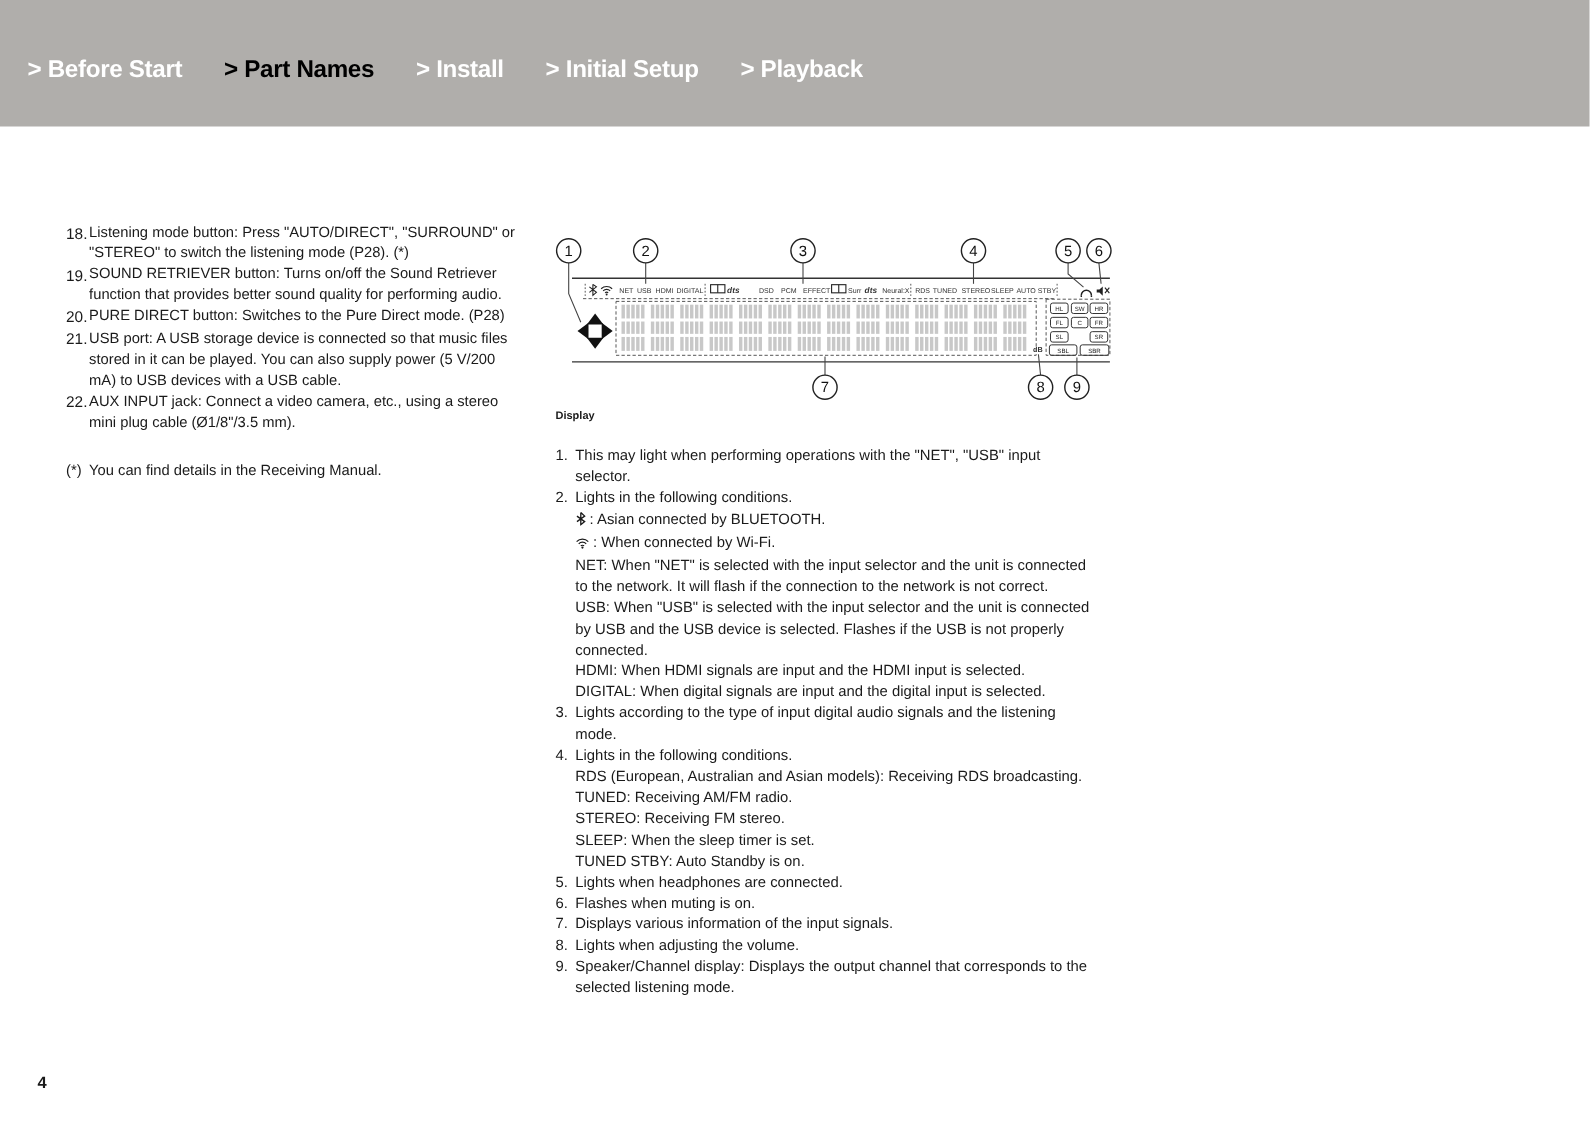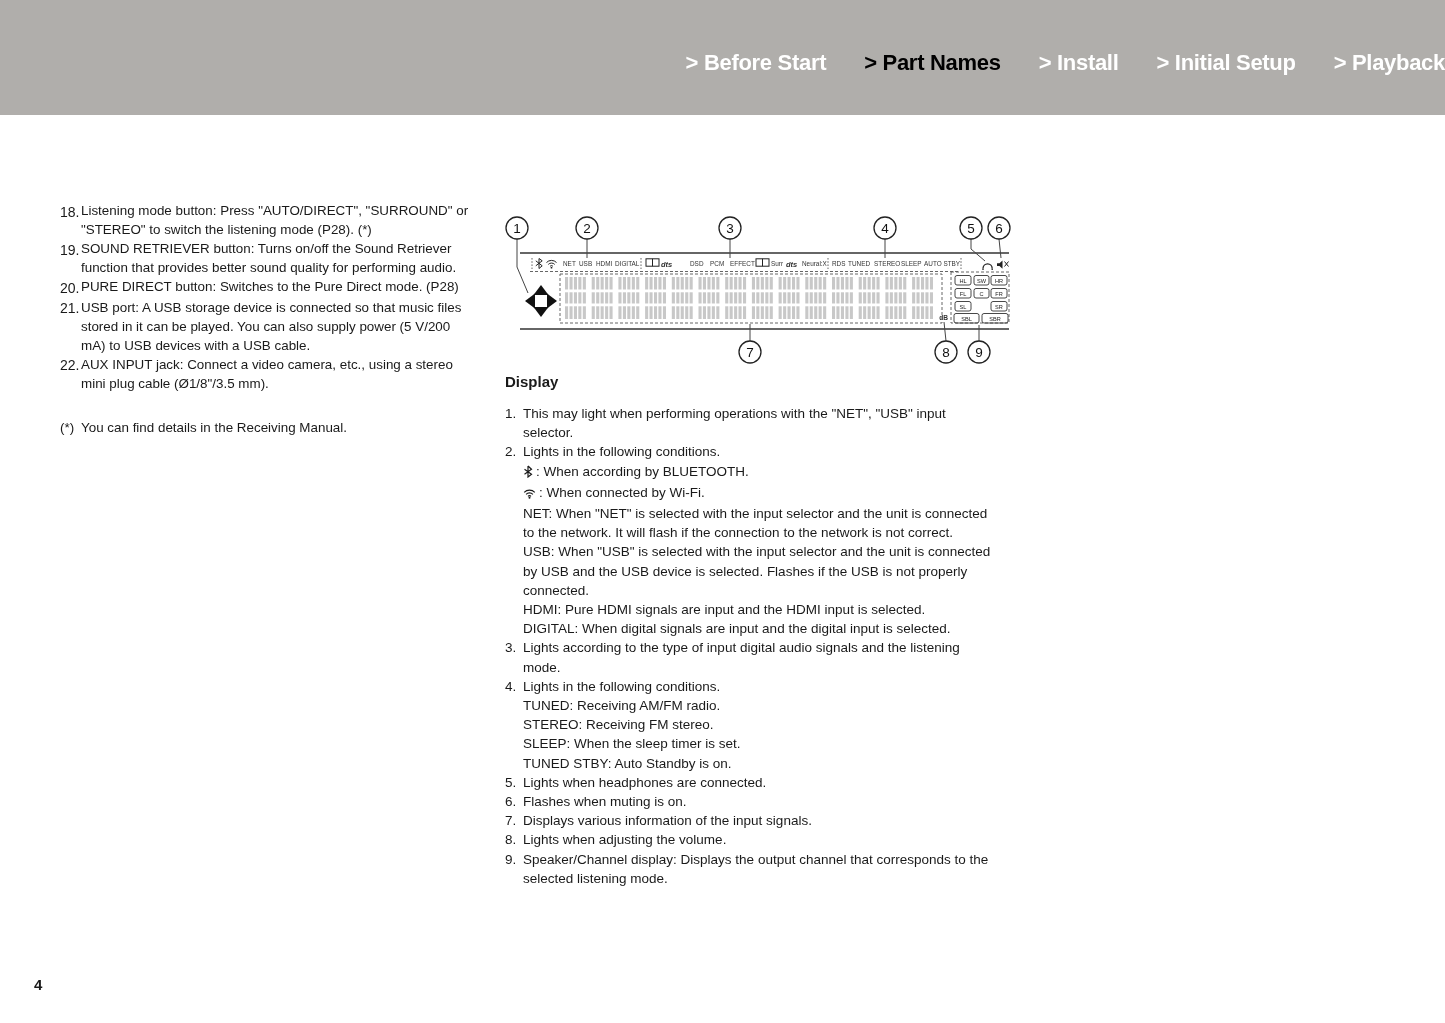--- a/index.html
+++ b/index.html
@@ -4,40 +4,40 @@
 <style>
   html,body{margin:0;padding:0;}
   body{
     width:1445px;height:1023px;position:relative;background:#ffffff;
     font-family:"Liberation Sans",sans-serif;color:#1a1a1a;overflow:hidden;
   }
   
   .topbar{
     position:absolute;left:0;top:0;width:1445px;height:115px;
     background:#b0aeab;box-sizing:border-box;
-    display:flex;align-items:flex-start;padding:50px 0 0 25px;gap:38px;justify-content:flex-end;
+    display:flex;align-items:flex-start;padding:50px 0 0 25px;gap:38px;
   }
   .nav-item{
     font-weight:bold;font-size:22px;line-height:26px;color:#ffffff;
     letter-spacing:-0.3px;white-space:nowrap;cursor:default;
   }
   .nav-item.active{color:#000000;}
   
   .left-col{position:absolute;left:60px;top:201px;width:412px;}
   .li-item{display:flex;font-size:13.4px;line-height:19px;}
   .li-item .num{flex:none;width:21px;font-size:14px;padding-top:1.5px;}
   .li-item .txt{flex:1;}
   .footnote{display:flex;font-size:13.4px;line-height:19px;margin-top:25px;}
   .footnote .num{flex:none;width:21px;}
   
   .diagram{position:absolute;left:495px;top:205px;width:528px;height:165px;margin:0;}
   
   .display-heading{
     position:absolute;left:505px;top:373px;margin:0;
-    font-size:15px;font-weight:bold;
+    font-size:10px;font-weight:bold;
   }
   .display-list{position:absolute;left:505px;top:404px;width:512px;}
   .d-item{display:flex;font-size:13.5px;line-height:19.2px;}
   .d-item .num{flex:none;width:18px;}
   .d-item .lines{flex:1;max-width:472px;}
   .d-line .ic{display:inline-block;vertical-align:-2px;margin-right:3px;}
   
   .page-number{position:absolute;left:34px;top:976px;font-size:15px;font-weight:bold;}
 </style>
 </head>
@@ -330,45 +330,46 @@
       <div class="lines">
         <div class="d-line"><span>This may light when performing operations with the "NET", "USB" input selector.</span></div>
       </div>
     </div>
     <div class="d-item">
       <span class="num">2.</span>
       <div class="lines">
         <div class="d-line"><span>Lights in the following conditions.</span></div>
         <div class="d-line"><span class="ic"><svg width="10" height="13" viewBox="0 0 10 13">
               <path d="M5 1 L5 12 L8.5 9.2 L1.5 4.2 M1.5 9.2 L8.5 4.2 L5 1" stroke="#1a1a1a" stroke-width="1.2" fill="none"></path>
-            </svg></span><span>: When according by BLUETOOTH.</span></div>
+            </svg></span><span>: Asian connected by BLUETOOTH.</span></div>
         <div class="d-line"><span class="ic"><svg width="13" height="11" viewBox="0 0 13 11">
               <g stroke="#1a1a1a" stroke-width="1.1" fill="none">
                 <path d="M1.2 4.4 A7.3 7.3 0 0 1 11.8 4.4"></path>
                 <path d="M3.1 6.4 A4.6 4.6 0 0 1 9.9 6.4"></path>
                 <path d="M5 8.3 A2.1 2.1 0 0 1 8 8.3"></path>
                 <circle cx="6.5" cy="9.8" r="1" fill="#1a1a1a" stroke="none"></circle>
               </g>
             </svg></span><span>: When connected by Wi-Fi.</span></div>
         <div class="d-line"><span>NET: When "NET" is selected with the input selector and the unit is connected to the network. It will flash if the connection to the network is not correct.</span></div>
         <div class="d-line"><span>USB: When "USB" is selected with the input selector and the unit is connected by USB and the USB device is selected. Flashes if the USB is not properly connected.</span></div>
-        <div class="d-line"><span>HDMI: Pure HDMI signals are input and the HDMI input is selected.</span></div>
+        <div class="d-line"><span>HDMI: When HDMI signals are input and the HDMI input is selected.</span></div>
         <div class="d-line"><span>DIGITAL: When digital signals are input and the digital input is selected.</span></div>
       </div>
     </div>
     <div class="d-item">
       <span class="num">3.</span>
       <div class="lines">
         <div class="d-line"><span>Lights according to the type of input digital audio signals and the listening mode.</span></div>
       </div>
     </div>
     <div class="d-item">
       <span class="num">4.</span>
       <div class="lines">
         <div class="d-line"><span>Lights in the following conditions.</span></div>
+        <div class="d-line"><span>RDS (European, Australian and Asian models): Receiving RDS broadcasting.</span></div>
         <div class="d-line"><span>TUNED: Receiving AM/FM radio.</span></div>
         <div class="d-line"><span>STEREO: Receiving FM stereo.</span></div>
         <div class="d-line"><span>SLEEP: When the sleep timer is set.</span></div>
         <div class="d-line"><span>TUNED STBY: Auto Standby is on.</span></div>
       </div>
     </div>
     <div class="d-item">
       <span class="num">5.</span>
       <div class="lines">
         <div class="d-line"><span>Lights when headphones are connected.</span></div>

